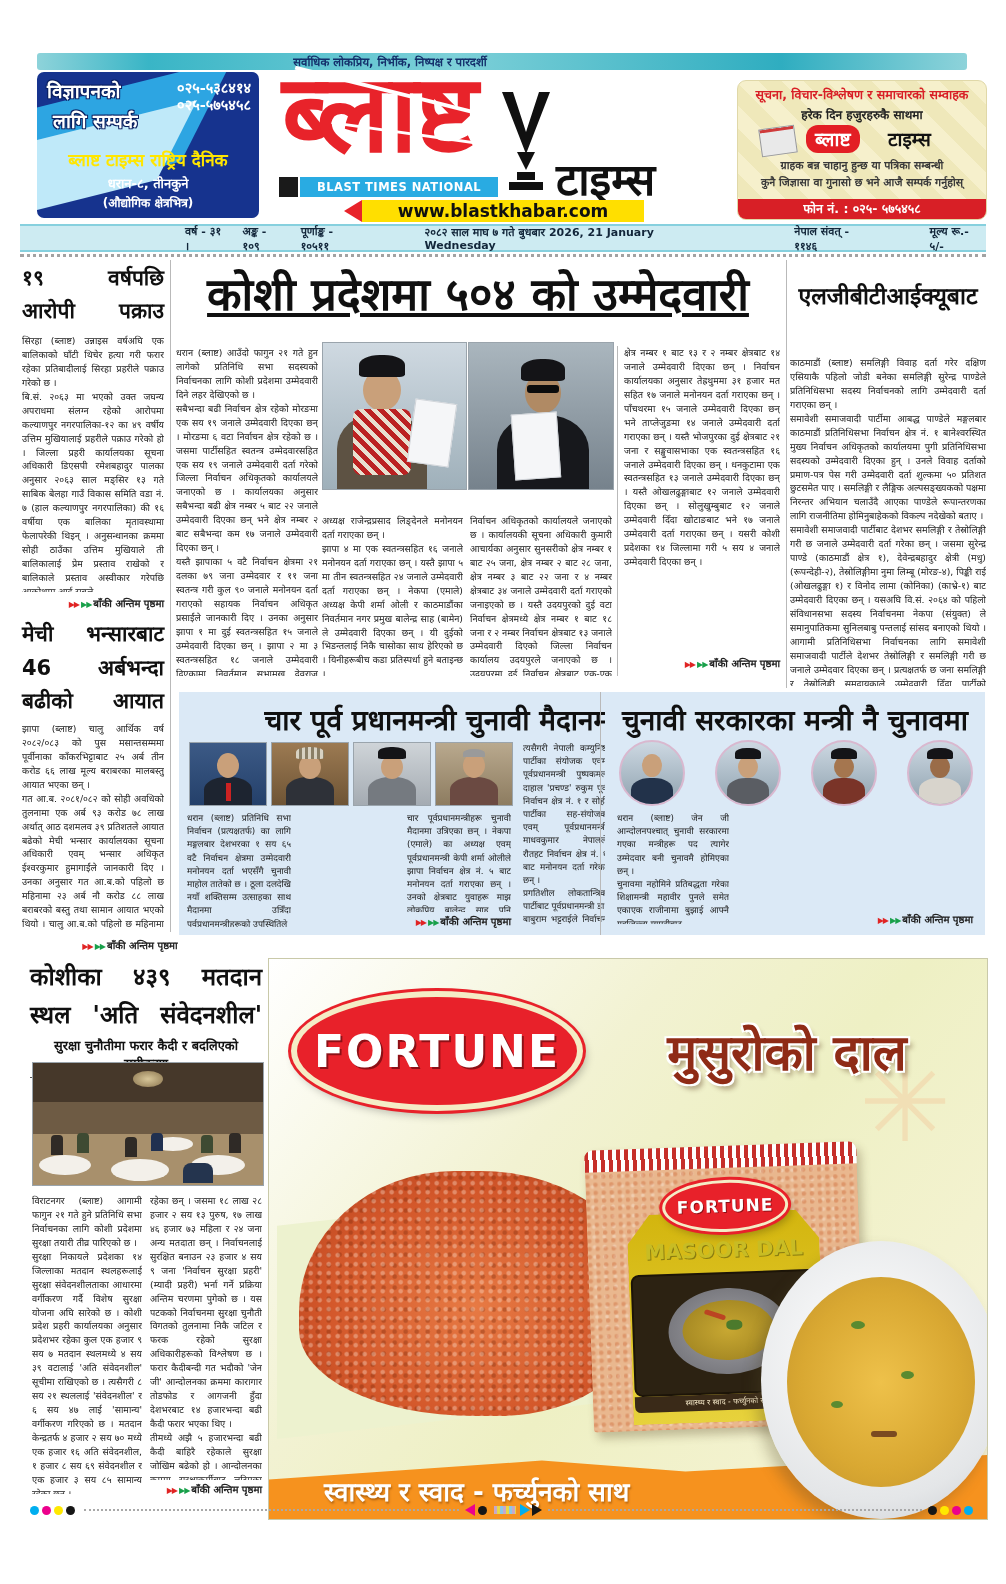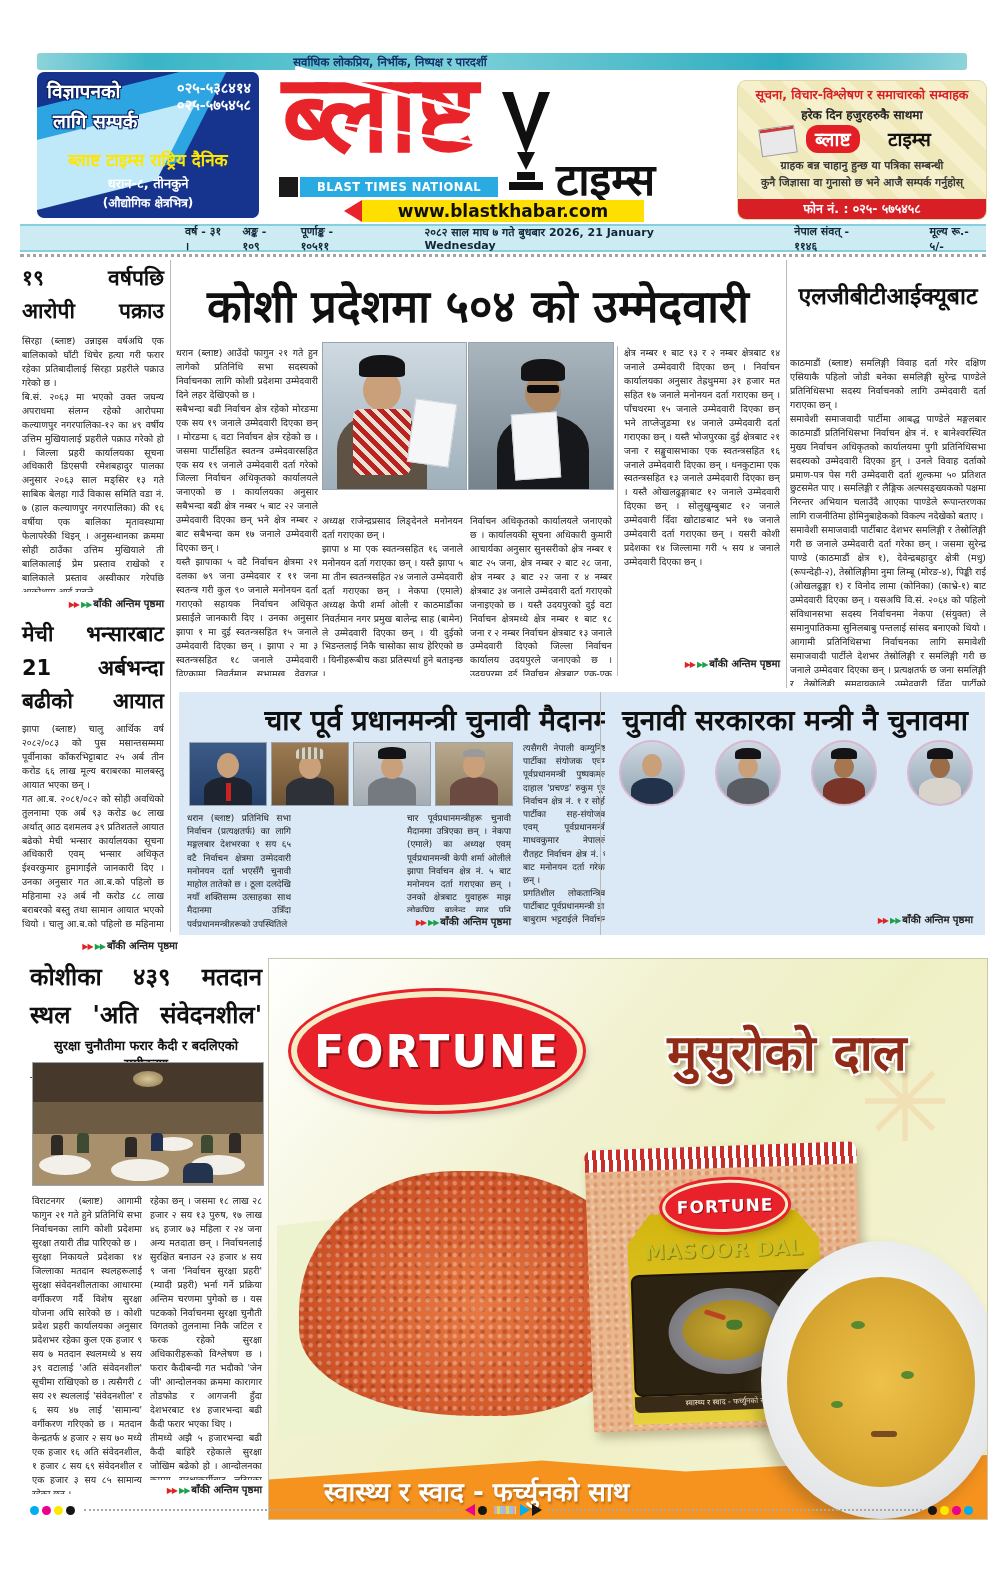--- a/index.html
+++ b/index.html
@@ -112,27 +112,27 @@
     <div>१९ वर्षपछि</div>
     <div>आरोपी पक्राउ</div>
   </div>
   <div class="abs body-col" style="left:22px;top:334px;width:142px;height:258px;">सिरहा (ब्लाष्ट) उन्नाइस वर्षअघि एक बालिकाको घाँटी थिचेर हत्या गरी फरार रहेका प्रतिबादीलाई सिरहा प्रहरीले पक्राउ गरेको छ ।
 बि.सं. २०६३ मा भएको उक्त जघन्य अपराधमा संलग्न रहेको आरोपमा कल्याणपुर नगरपालिका-१२ का ४९ वर्षीय उत्तिम मुखियालाई प्रहरीले पक्राउ गरेको हो । जिल्ला प्रहरी कार्यालयका सूचना अधिकारी डिएसपी रमेशबहादुर पालका अनुसार २०६३ साल मङ्सिर १३ गते साबिक बेलहा गाउँ विकास समिति वडा नं. ७ (हाल कल्याणपुर नगरपालिका) की १६ वर्षीया एक बालिका मृतावस्थामा फेलापरेकी थिइन् । अनुसन्धानका क्रममा सोही ठाउँका उत्तिम मुखियाले ती बालिकालाई प्रेम प्रस्ताव राखेको र बालिकाले प्रस्ताव अस्वीकार गरेपछि आक्रोशमा आई सबले</div>
   <div class="abs marker" style="left:22px;top:596px;width:142px;text-align:right;">
     <span class="arr red"></span><span class="arr grn"></span><span>बाँकी अन्तिम पृष्ठमा</span>
   </div>
   <div class="abs h-dev just" style="left:22px;top:618px;width:142px;font-size:21px;line-height:1.6;">
     <div>मेची भन्सारबाट</div>
-    <div>21 अर्बभन्दा</div>
+    <div>46 अर्बभन्दा</div>
     <div>बढीको आयात</div>
   </div>
   <div class="abs body-col" style="left:22px;top:722px;width:142px;height:208px;">झापा (ब्लाष्ट) चालु आर्थिक वर्ष २०८२/०८३ को पुस मसान्तसम्ममा पूर्वीनाका काँकरभिट्टाबाट २५ अर्ब तीन करोड ६६ लाख मूल्य बराबरका मालबस्तु आयात भएका छन् ।
 गत आ.ब. २०८१/०८२ को सोही अवधिको तुलनामा एक अर्ब ९३ करोड ७८ लाख अर्थात् आठ दशमलव ३९ प्रतिशतले आयात बढेको मेची भन्सार कार्यालयका सूचना अधिकारी एवम् भन्सार अधिकृत ईश्वरकुमार हुमागाईंले जानकारी दिए । उनका अनुसार गत आ.ब.को पहिलो छ महिनामा २३ अर्ब नौ करोड ८८ लाख बराबरको बस्तु तथा सामान आयात भएको थियो । चालु आ.ब.को पहिलो छ महिनामा यो नाकाबाट हुने</div>
 
-  <div class="abs h-dev ctr" style="left:178px;top:274px;width:600px;font-size:45px;">कोशी प्रदेशमा ५०४ को उम्मेदवारी</div>
+  <div class="abs h-dev ctr" style="left:178px;top:262px;width:600px;font-size:45px;text-decoration:underline;">कोशी प्रदेशमा ५०४ को उम्मेदवारी</div>
   <div class="abs body-col" style="left:176px;top:346px;width:142px;height:330px;">धरान (ब्लाष्ट) आउँदो फागुन २१ गते हुन लागेको प्रतिनिधि सभा सदस्यको निर्वाचनका लागि कोशी प्रदेशमा उम्मेदवारी दिने लहर देखिएको छ ।
 सबैभन्दा बढी निर्वाचन क्षेत्र रहेको मोरङमा एक सय १९ जनाले उम्मेदवारी दिएका छन् । मोरङमा ६ वटा निर्वाचन क्षेत्र रहेको छ । जसमा पार्टीसहित स्वतन्त्र उम्मेदवारसहित एक सय १९ जनाले उम्मेदवारी दर्ता गरेको जिल्ला निर्वाचन अधिकृतको कार्यालयले जनाएको छ । कार्यालयका अनुसार सबैभन्दा बढी क्षेत्र नम्बर ५ बाट २२ जनाले उम्मेदवारी दिएका छन् भने क्षेत्र नम्बर २ बाट सबैभन्दा कम १७ जनाले उम्मेदवारी दिएका छन् ।
 यस्तै झापाका ५ वटै निर्वाचन क्षेत्रमा २१ दलका ७९ जना उम्मेदवार र ११ जना स्वतन्त्र गरी कुल ९० जनाले मनोनयन दर्ता गराएको सहायक निर्वाचन अधिकृत प्रसाईंले जानकारी दिए । उनका अनुसार झापा १ मा दुई स्वतन्त्रसहित १५ जनाले उम्मेदवारी दिएका छन् । झापा २ मा ३ स्वतन्त्रसहित १८ जनाले उम्मेदवारी दिएकामा निवर्तमान सभामुख देवराज घिमिरे र निवर्तमान उपसभामुख इन्दिरा रानामगरबीच प्रतिस्पर्धा हुँदै छ । घिमिरे एमालेबाट भने मगर रास्वपाबाट चुनावी मैदानमा छन् । झापा ३ मा दुई स्वतन्त्रसहित १७ जनाले मनोनयन दर्ता गरेको सहायक निर्वाचन अधिकृत द्विन्ती प्रसाईंले जानकारी दिए । झापा ३ बाट राप्रपाका</div>
 
   <div class="abs photo" style="left:322px;top:342px;width:143px;height:146px;">
     <div class="p-body" style="left:14px;top:70px;width:90px;height:80px;background:#5d5243;"></div>
     <div class="p-head" style="left:40px;top:26px;width:38px;height:42px;"></div>
     <div class="p-topi" style="left:36px;top:12px;width:46px;height:22px;"></div>
     <div class="abs" style="left:30px;top:66px;width:58px;height:66px;background:repeating-linear-gradient(45deg,#b22,#b22 5px,#e8e0d0 5px,#e8e0d0 9px);border-radius:8px;"></div>
     <div class="p-paper" style="left:88px;top:58px;width:40px;height:62px;transform:rotate(8deg);"></div>
@@ -209,20 +209,22 @@
     <div class="circ" style="left:206px;top:48px;width:62px;height:62px;">
       <div class="p-body" style="left:10px;top:36px;width:42px;height:26px;background:#7a3428;"></div>
       <div class="p-head" style="left:21px;top:14px;width:20px;height:22px;background:#a5764f;"></div>
       <div class="p-topi" style="left:18px;top:6px;width:26px;height:11px;"></div>
     </div>
     <div class="circ" style="left:302px;top:48px;width:62px;height:62px;">
       <div class="p-body" style="left:10px;top:36px;width:42px;height:26px;background:#d8d4cc;"></div>
       <div class="p-head" style="left:21px;top:14px;width:20px;height:22px;background:#9a6c48;"></div>
       <div class="p-topi" style="left:18px;top:6px;width:26px;height:11px;"></div>
     </div>
+    <div class="abs body-col" style="left:12px;top:120px;width:112px;height:112px;font-size:8.8px;">धरान (ब्लाष्ट) जेन जी आन्दोलनपश्चात् चुनावी सरकारमा गएका मन्त्रीहरू पद त्यागेर उम्मेदवार बनी चुनावमै होमिएका छन् ।
+चुनावमा नहोमिने प्रतिबद्धता गरेका शिक्षामन्त्री महावीर पुनले समेत एकाएक राजीनामा बुझाई आफ्नै गृहजिल्ला म्याग्दीबाट</div>
     <div class="abs marker" style="left:256px;top:220px;width:112px;text-align:right;">
       <span class="arr red"></span><span class="arr grn"></span><span>बाँकी अन्तिम पृष्ठमा</span>
     </div>
   </div>
 
   <div class="abs marker ctr" style="left:30px;top:938px;width:200px;">
     <span class="arr red"></span><span class="arr grn"></span><span>बाँकी अन्तिम पृष्ठमा</span>
   </div>
   <div class="abs h-dev just" style="left:30px;top:958px;width:232px;font-size:24px;line-height:1.6;">
     <div>कोशीका ४३९ मतदान</div>

